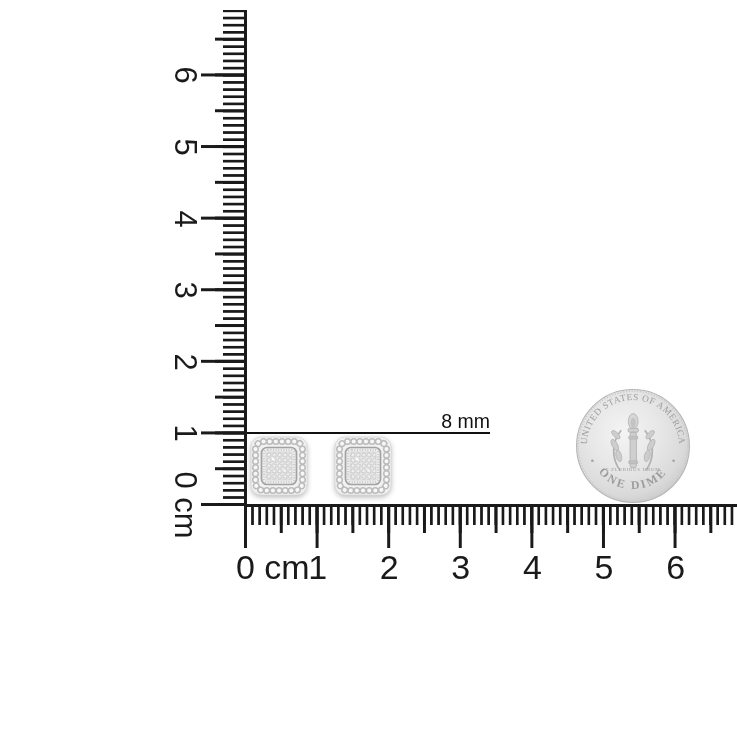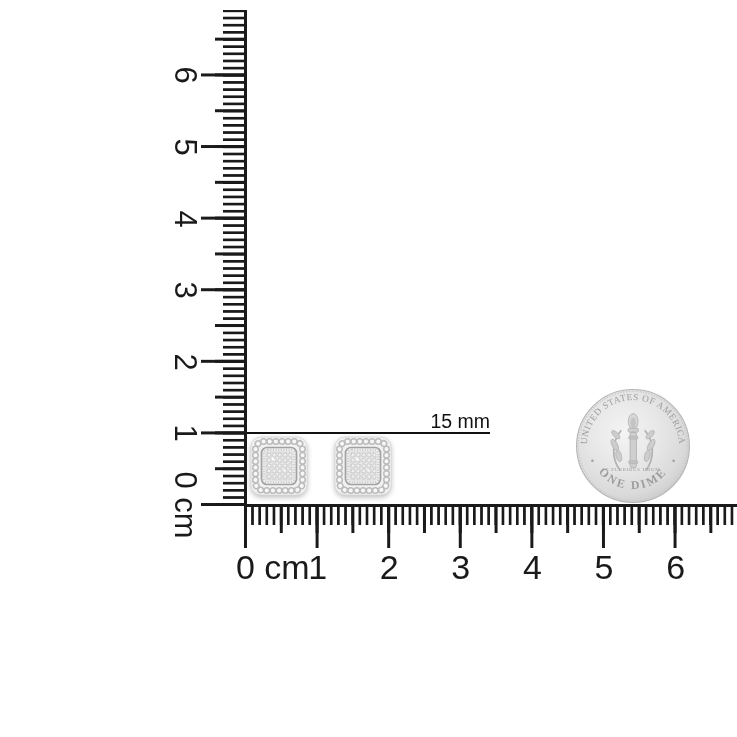--- a/index.html
+++ b/index.html
@@ -145,21 +145,21 @@
     <rect x="5.5" y="5.5" width="47" height="49" rx="8" fill="none" stroke="#bcbcbc" stroke-width="7" stroke-dasharray="0.1 6.04" stroke-linecap="round"></rect>
     <rect x="5.5" y="5.5" width="47" height="49" rx="8" fill="none" stroke="#f7f7f7" stroke-width="4" stroke-dasharray="0.1 6.04" stroke-linecap="round"></rect>
     <rect x="11.5" y="11.5" width="35" height="37" rx="5.5" fill="#eeeeee" stroke="#a2a2a2" stroke-width="1.7"></rect>
     <rect x="13.8" y="13.8" width="30.4" height="32.4" rx="4" fill="none" stroke="#c7c7c7" stroke-width="2.6" stroke-dasharray="0.9 1.7"></rect>
     <rect x="16" y="16" width="26" height="28" rx="2.5" fill="url(#pave)" stroke="#cccccc" stroke-width="0.6"></rect>
     <circle cx="23" cy="23" r="1.4" fill="#ffffff" opacity="0.9"></circle>
     <circle cx="34" cy="34" r="1.1" fill="#ffffff" opacity="0.8"></circle>
   </svg>
 
   <div class="measure-line"></div>
-  <div class="measure-label">15 mm</div>
+  <div class="measure-label">8 mm</div>
 
   <div class="vruler-ticks"></div>
   <div class="vruler-line"></div>
   <div class="hruler-ticks"></div>
   <div class="hruler-line"></div>
 
   <div class="vlab" style="top:505px">0 cm</div>
   <div class="vlab" style="top:433.4px">1</div>
   <div class="vlab" style="top:361.8px">2</div>
   <div class="vlab" style="top:290.2px">3</div>

